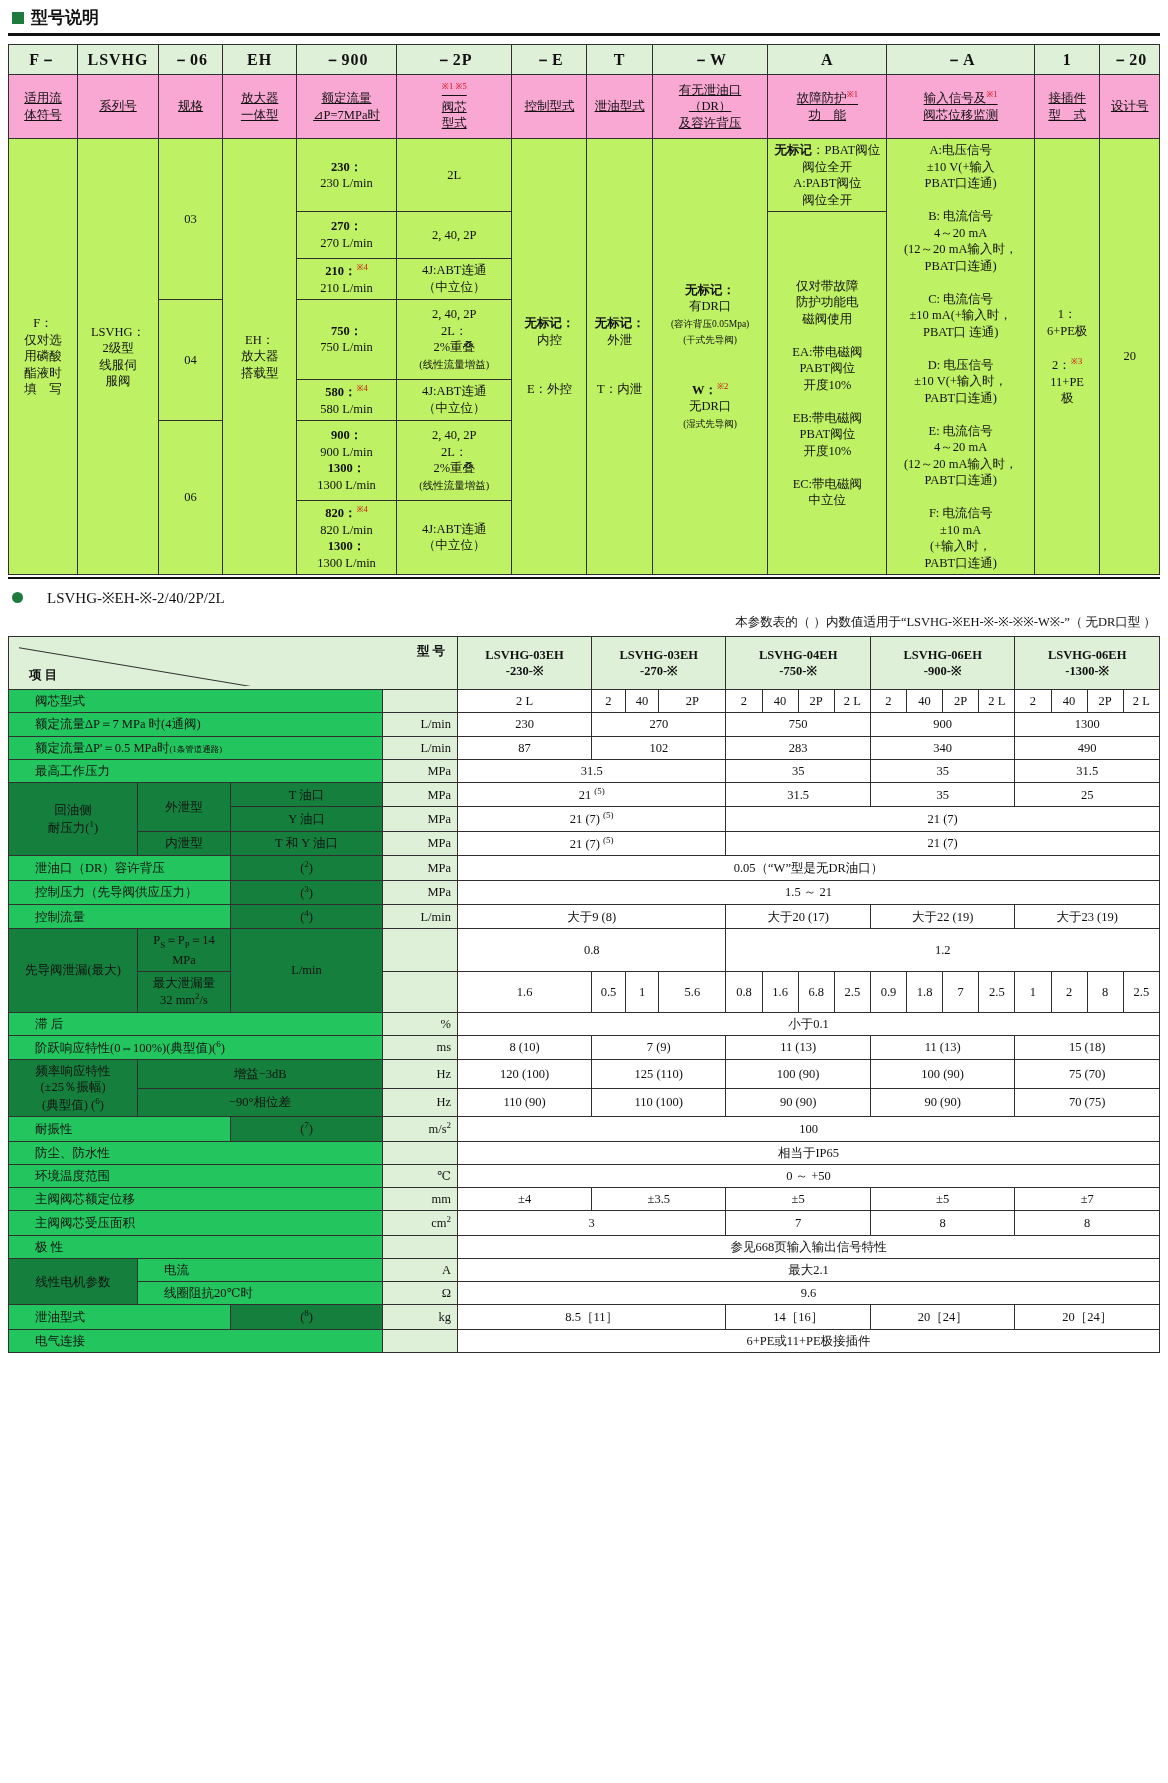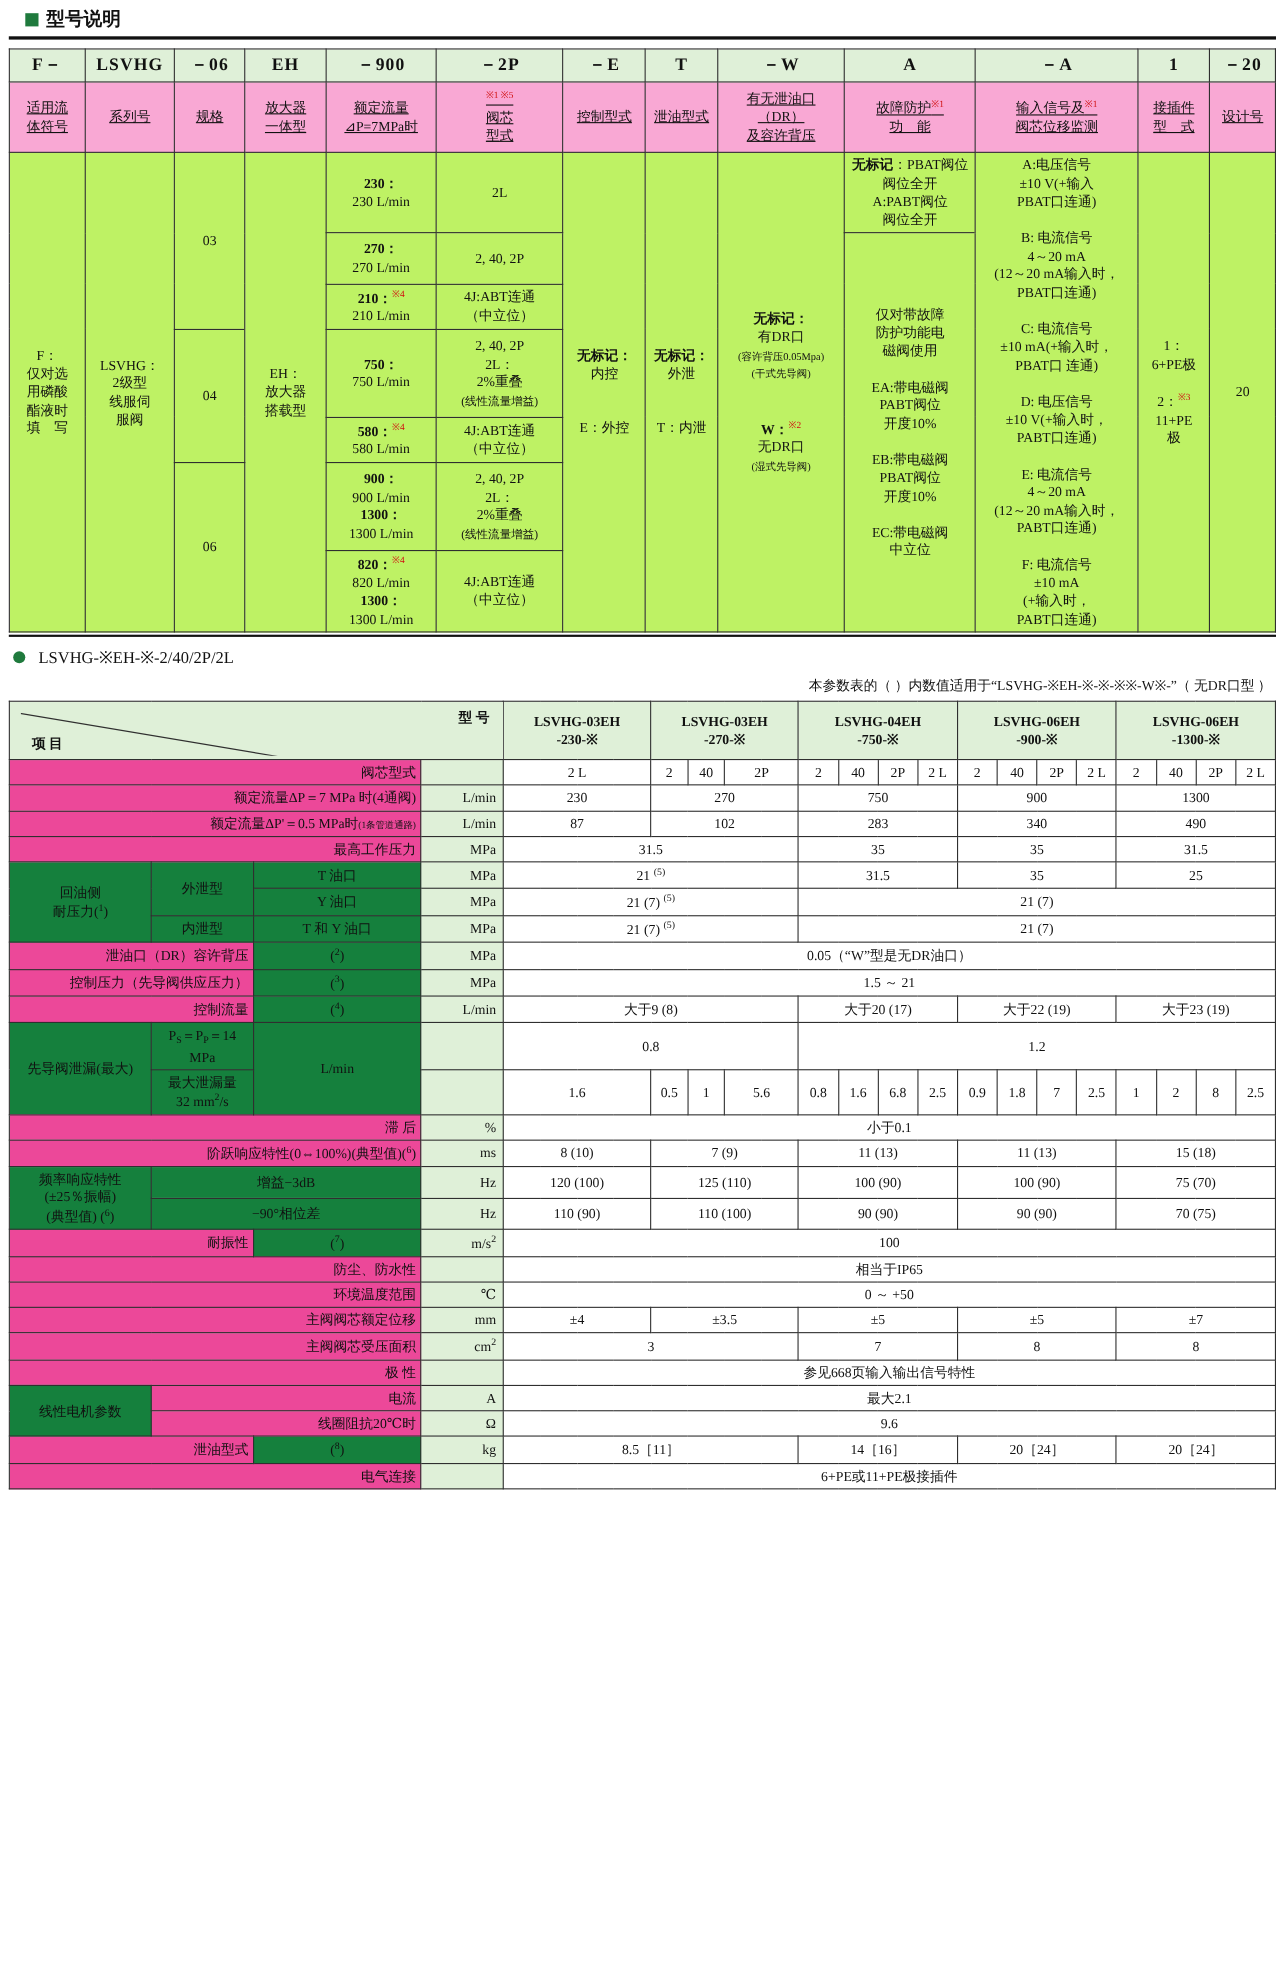--- a/index.html
+++ b/index.html
@@ -9,29 +9,29 @@
     background:#ffffff;
     font-family:"Liberation Serif","DejaVu Serif",serif;
     color:#111;
     font-size:13px;
   }
   .page { width:1168px; padding:0 8px 10px 8px; }
 
   
   .sec-head {
     display:flex; align-items:center; gap:7px;
-    font-weight:bold; font-size:17px; margin:6px 0 4px 15px;
+    font-weight:bold; font-size:17px; margin:6px 0 4px 4px;
   }
   .sec-head .sq { width:12px; height:12px; background:#1f7a3d; display:inline-block; }
   .sec-head.wide .t { letter-spacing:6px; }
   .rule { height:3px; background:#111; margin:2px 0 8px 0; }
   .rule.thin { height:2px; }
 
   .bullet-line {
-    display:flex; align-items:center; gap:12px;
+    display:flex; align-items:center; gap:24px;
     font-size:15px; margin:6px 0 6px 4px;
   }
   .bullet-line .dot { width:11px; height:11px; border-radius:50%; background:#1f7a3d; display:inline-block; }
 
   .note-right { text-align:right; font-size:12.5px; margin:2px 4px 5px 0; }
 
   
   table { border-collapse:collapse; width:100%; }
   .mc { table-layout:fixed; }
   .mc td, .mc th {
@@ -66,23 +66,23 @@
   .pt { table-layout:fixed; font-size:12.5px; }
   .pt td {
     border:1px solid #2f2f2f;
     padding:3px 4px;
     vertical-align:middle;
     text-align:center;
     line-height:1.3;
     background:#ffffff;
   }
   .pt td.lbl {
-    background:#ec4899;
-    text-align:right;
-    padding-left:10px;
+    background:#22c55e;
+    text-align:left;
+    padding-left:26px;
   }
   .pt td.lblc { background:#15803d; text-align:center; }
   .pt td.unit { background:#dff0d8; text-align:right; padding-right:6px; }
   .pt .hdr td { background:#dff0d8; height:46px; font-size:12.5px;font-weight:bold; }
   .pt .hdr td.diag {
     position:relative; text-align:left; padding-left:10px;
   }
   .diagwrap { position:relative; height:46px; }
   .diagwrap .slash {
     position:absolute; left:0; top:0; width:100%; height:100%;

